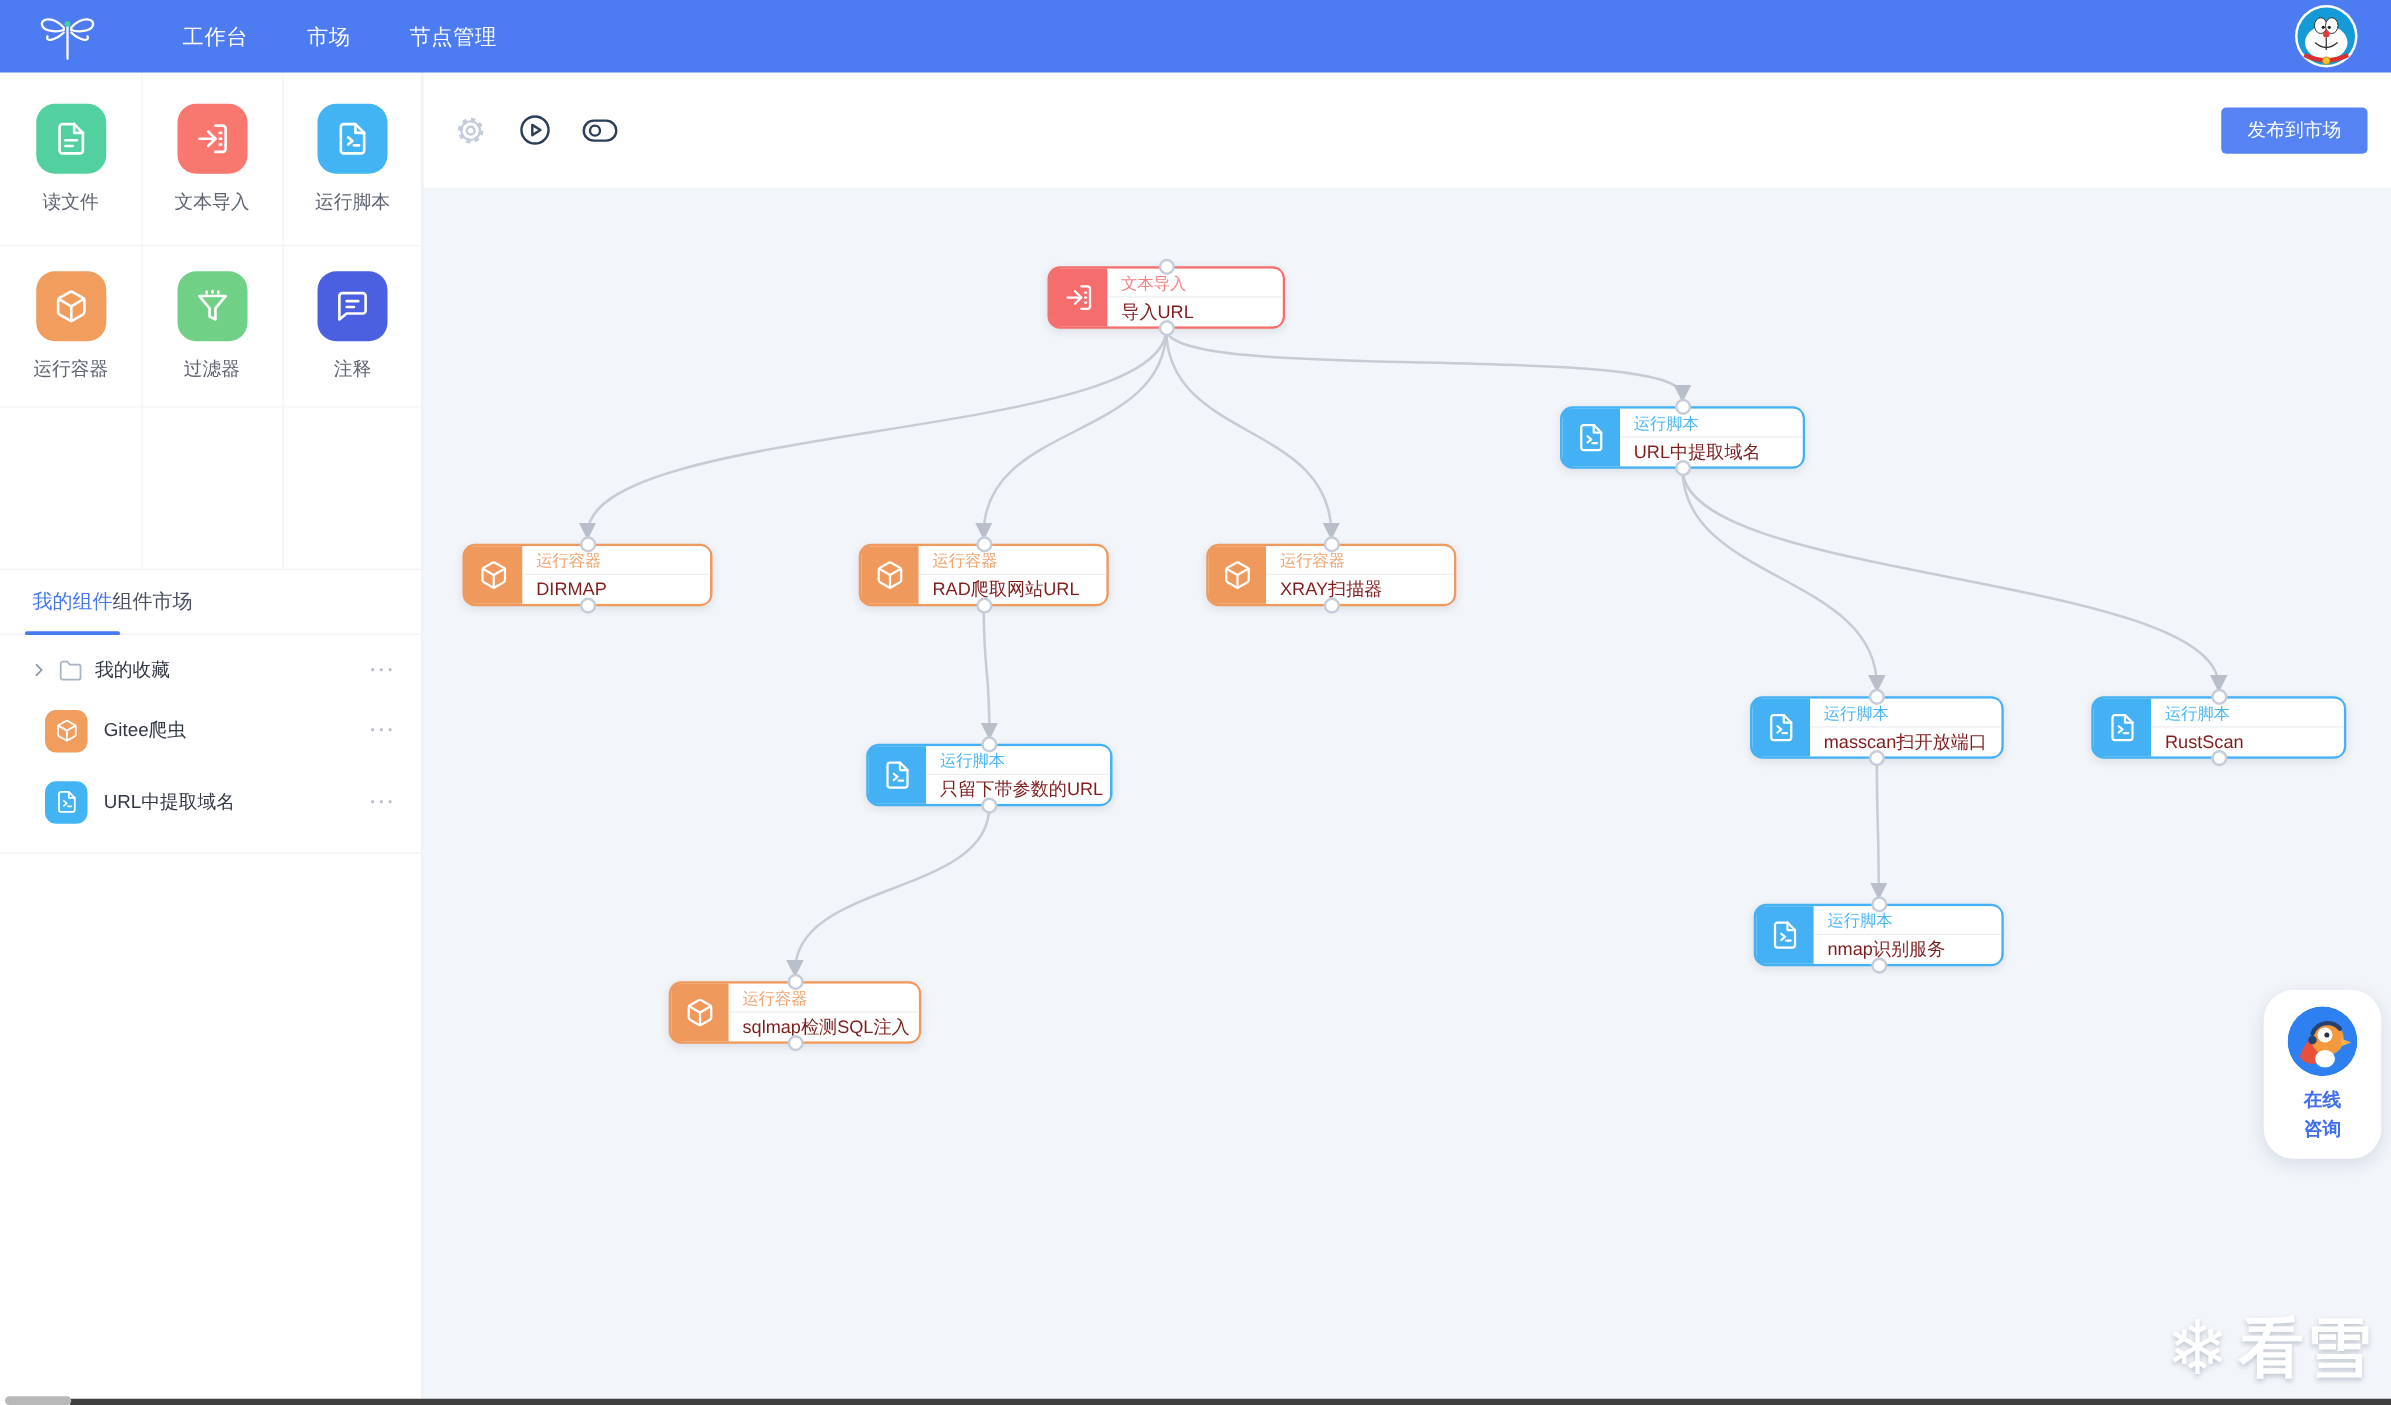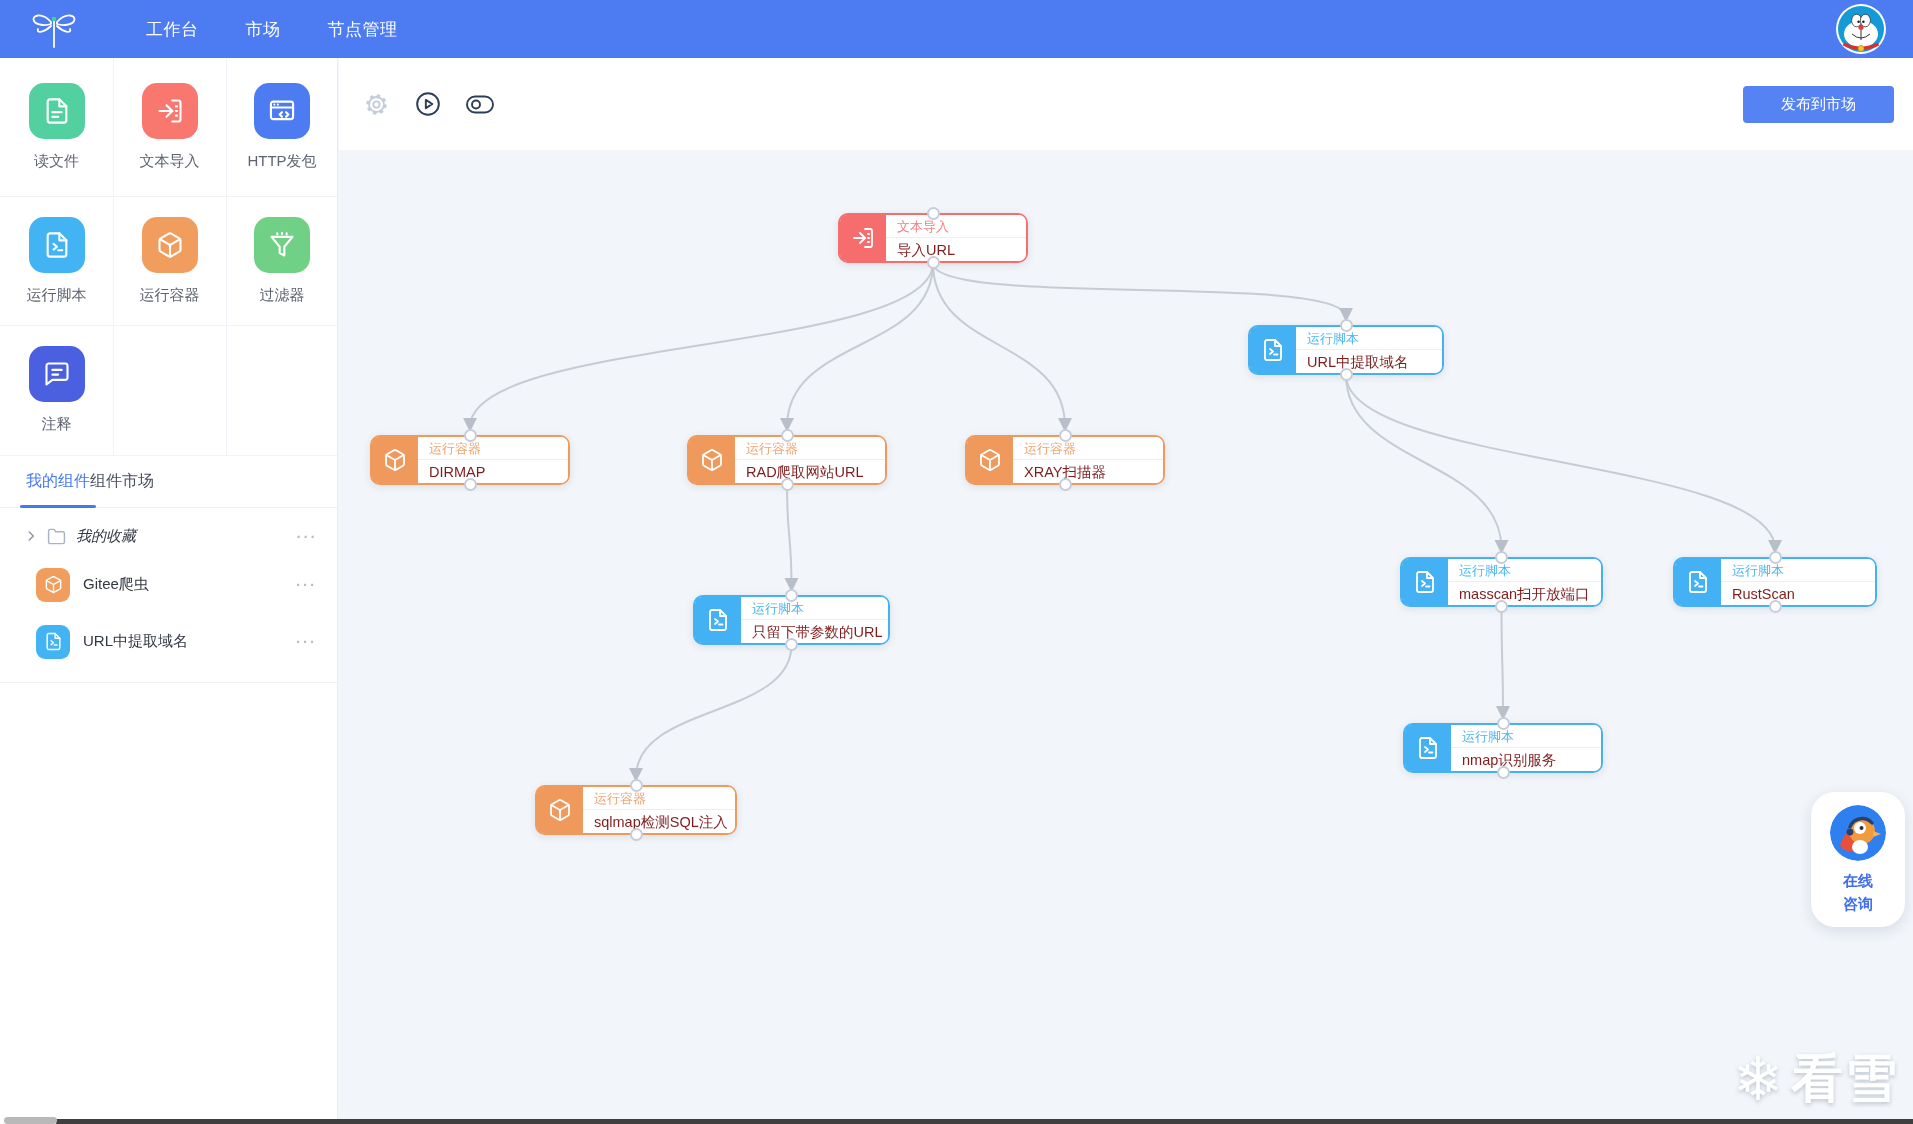--- a/index.html
+++ b/index.html
@@ -27,36 +27,36 @@
   .hl1 { top:138px; left:0; right:0; height:1px; }
   .hl2 { top:267px; left:0; right:0; height:1px; }
 
   .tabs { display:flex; padding-left:26px; height:53px; align-items:center; border-top:1px solid #f1f3f8; border-bottom:1px solid #eef0f5; }
   .tab { font-size:16px; color:#4a5160; position:relative; cursor:pointer; }
   .tab.active { color:#4678f2; }
   .tab.active::after { content:''; position:absolute; left:-6px; right:-6px; bottom:-16px; height:3px; background:#4678f2; border-radius:2px; }
 
   .tree { padding-top:8px; }
   .trow { display:flex; align-items:center; padding:0 20px 0 24px; cursor:pointer; }
-  .trow-folder { height:40px;font-style:italic; }
+  .trow-folder { height:40px; }
   .trow-comp { height:57px; padding-left:36px; }
   .chev { width:14px; height:14px; color:#8a93a6; margin-right:9px; flex:0 0 auto; }
   .foldic { width:19px; height:19px; color:#a9b3c4; margin-right:10px; flex:0 0 auto; }
   .t-lb { font-size:15px; color:#323843; flex:1; white-space:nowrap; overflow:hidden; }
   .dots { color:#b5bdc9; font-size:15px; letter-spacing:2px; font-weight:700; cursor:pointer; }
   .mini-ic { width:34px; height:34px; border-radius:9px; margin-right:13px; display:flex; align-items:center; justify-content:center; color:#fff; flex:0 0 auto; }
   .mini-ic svg { width:19px; height:19px; }
   .tree-div { height:1px; background:#eef0f4; margin-top:12px; }
 
   
   .toolbar { position:absolute; left:339px; top:58px; right:0; height:92px; background:#fff; display:flex; align-items:center; padding-left:22px; z-index:5; }
   .tb-ic { width:30px; height:30px; display:flex; align-items:center; justify-content:center; margin-right:22px; cursor:pointer; }
   .tb-ic.dim { color:#c4ccda; }
   .tb-ic.dark { color:#2d3e59; }
-  .btn-publish { margin-left:auto; margin-right:19px; background:#5583f3; color:#fff; border:none; border-radius:4px; height:37px; padding:0 38px; font-size:15px; cursor:pointer; font-family:inherit; }
+  .btn-publish { margin-left:auto; margin-right:19px; background:#5583f3; color:#fff; border:none; border-radius:4px; height:37px; padding:0 21px; font-size:15px; cursor:pointer; font-family:inherit; }
 
   
   .flow { position:absolute; left:339px; top:150px; right:0; bottom:0; background:#f2f5f9; overflow:hidden; }
   #edges { position:absolute; left:0; top:0; width:100%; height:100%; }
   .edge { fill:none; stroke:#c7ccd4; stroke-width:2; }
 
   .node { position:absolute; height:50px; display:flex; background:#fff; border:2px solid; border-radius:10px; box-shadow:0 2px 8px rgba(31,45,61,.10); cursor:move; }
   .n-icon { width:46px; flex:0 0 auto; display:flex; align-items:center; justify-content:center; color:#fff; border-radius:7px 0 0 7px; }
   .n-icon svg { width:24px; height:24px; }
   .n-body { flex:1; display:flex; flex-direction:column; background:#fff; border-radius:0 7px 7px 0; overflow:hidden; }
@@ -228,28 +228,20 @@
         <div class="pal-cell">
           <div class="pal-ic" style="background: rgb(248, 119, 111);">
             <svg>
               <use href="#i-import"></use>
             </svg>
           </div>
           <div class="pal-lb">文本导入</div>
         </div>
 
 
-        <div class="pal-cell">
-          <div class="pal-ic" style="background: rgb(77, 124, 242);">
-            <svg>
-              <use href="#i-http"></use>
-            </svg>
-          </div>
-          <div class="pal-lb">HTTP发包</div>
-        </div>
 
         <div class="pal-cell">
           <div class="pal-ic" style="background: rgb(66, 180, 244);">
             <svg>
               <use href="#i-script"></use>
             </svg>
           </div>
           <div class="pal-lb">运行脚本</div>
         </div>
 

